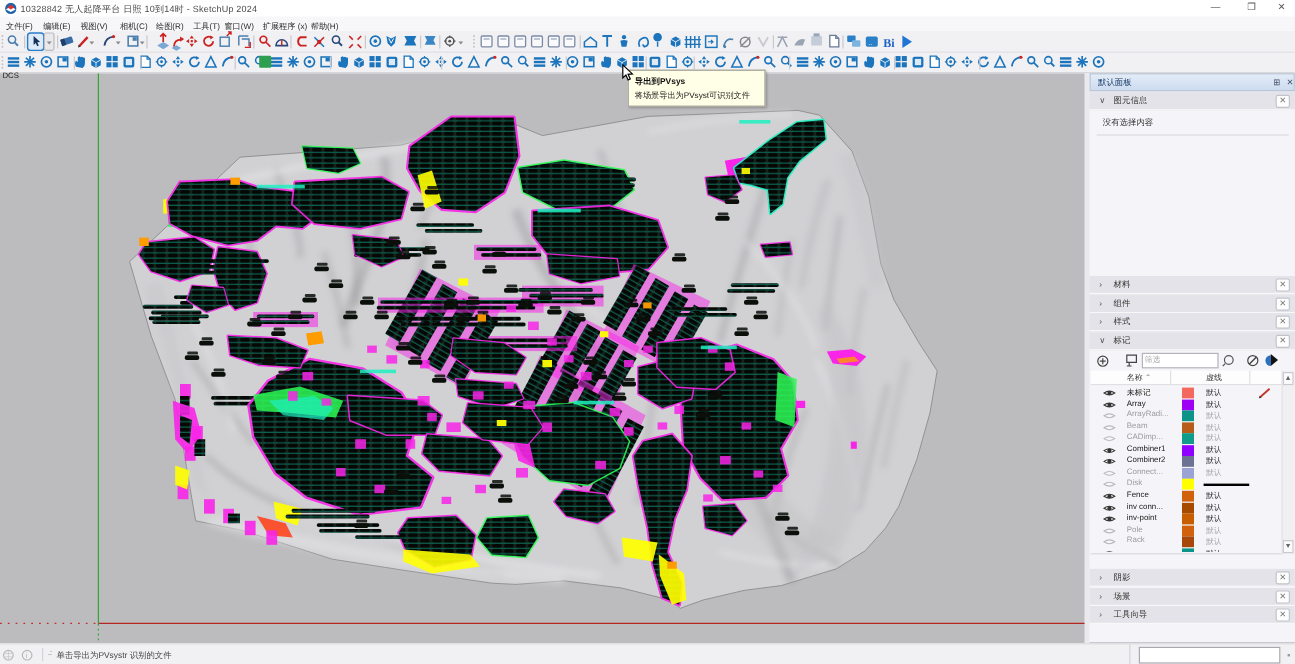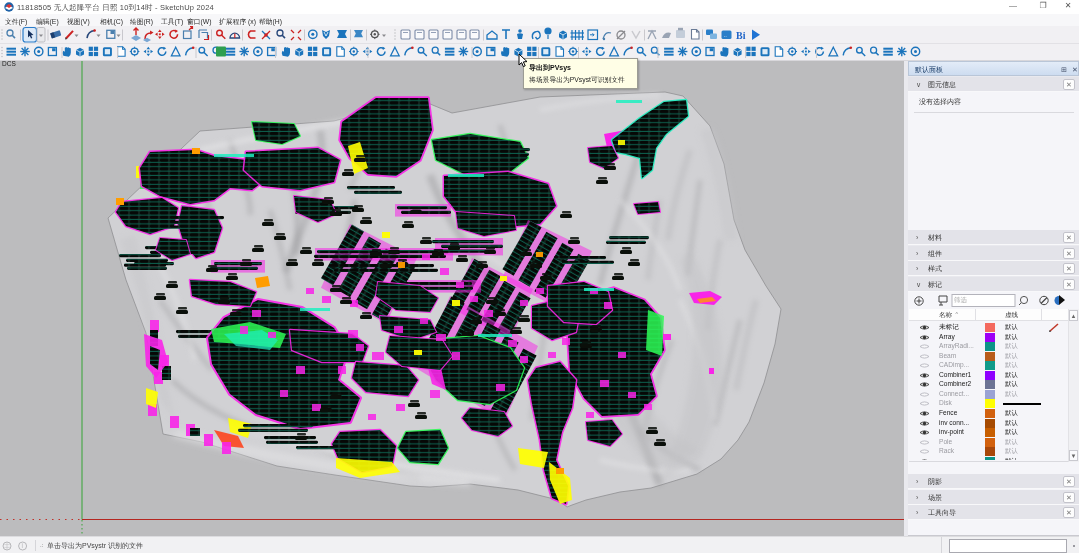--- a/index.html
+++ b/index.html
@@ -24,21 +24,21 @@
 </style>
 </head>
 <body>
 
 <div id="titlebar">
   <svg class="abs" style="left:4px;top:2px" width="10" height="10" viewBox="0 0 10 10">
       <circle cx="5" cy="5" r="4.7" fill="#1f63a8"></circle>
       <path d="M1 6 L5 3 L9 6 L5 8 Z" fill="#fff"></path>
       <path d="M2 4 L5 2 L8 4 L5 6 Z" fill="#d33"></path>
     </svg>
-  <span id="titletext">11818505 无人起降平台 日照 10到14时 - SketchUp 2024</span>
+  <span id="titletext">10328842 无人起降平台 日照 10到14时 - SketchUp 2024</span>
   <div class="winbtn" style="left:1008px">—</div>
   <div class="winbtn" style="left:1038px">❐</div>
   <div class="winbtn" style="left:1063px">✕</div>
 </div>
 
 <div id="menubar">
   <span style="left:5px">文件(F)</span>
     <span style="left:36px">编辑(E)</span>
     <span style="left:67px">视图(V)</span>
     <span style="left:100px">相机(C)</span>

